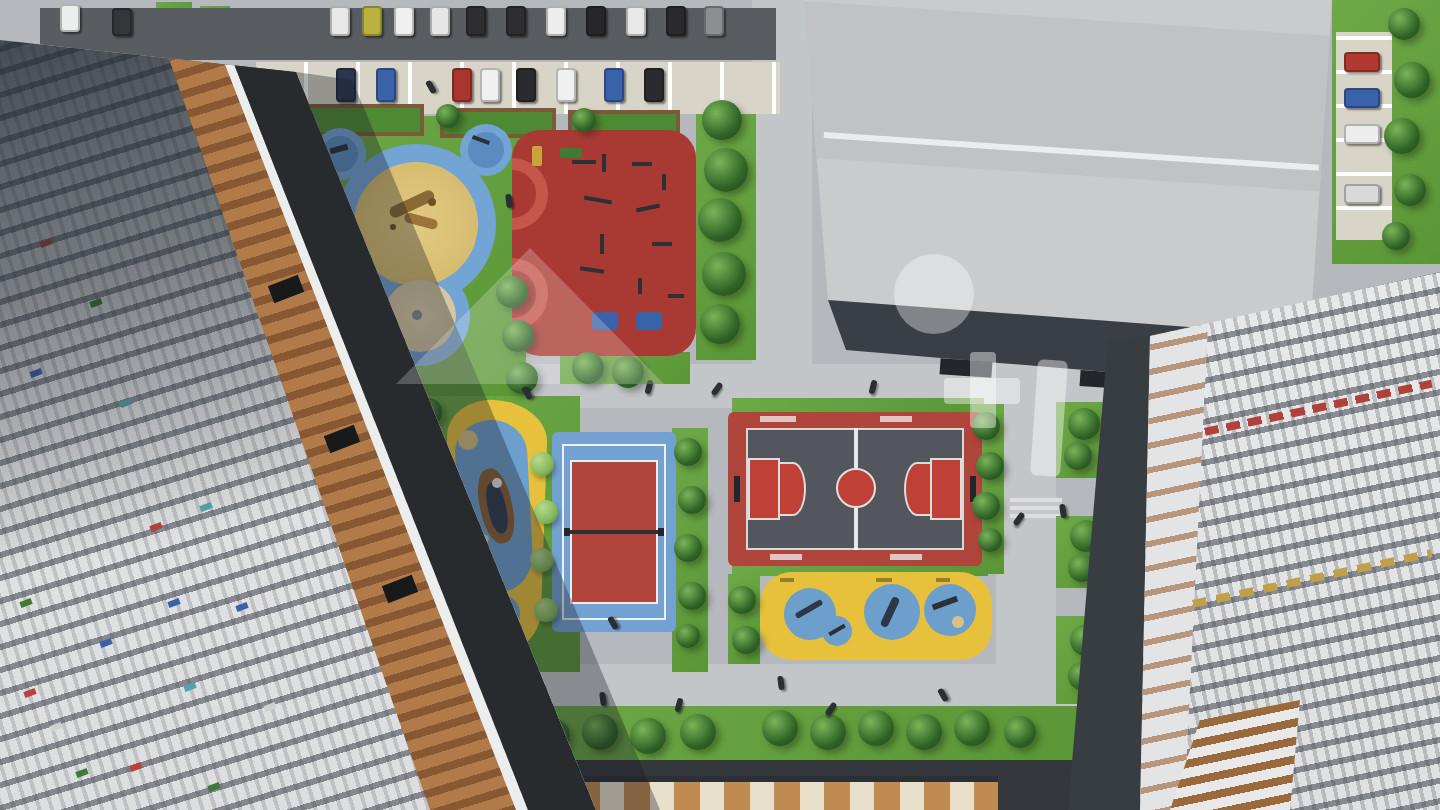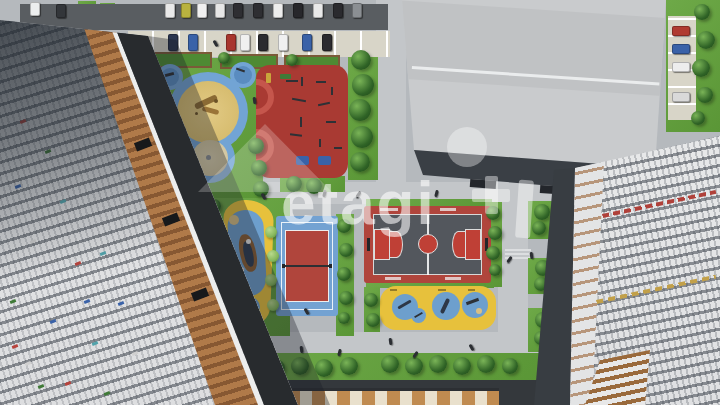--- a/index.html
+++ b/index.html
@@ -300,16 +300,15 @@
     <div class="abs" style="left:192px;top:290px;width:16px;height:9px;background:#17191b;transform:rotate(-21deg);"></div>
   </div>
   <div class="abs" style="left:0;top:0;width:720px;height:405px;clip-path:polygon(148px 36px,176px 40px,330px 405px,298px 405px);background:rgba(25,30,36,.35);pointer-events:none;"></div>
 
   <div class="abs" style="left:0;top:0;width:720px;height:405px;pointer-events:none;">
     <div class="abs" style="left:198px;top:124px;width:134px;height:68px;background:rgba(255,255,255,.22);clip-path:polygon(50% 0,100% 100%,0 100%);"></div>
     <div class="abs circ" style="left:447px;top:127px;width:40px;height:40px;background:rgba(255,255,255,.36);"></div>
     <div class="abs" style="left:472px;top:189px;width:38px;height:13px;background:rgba(255,255,255,.42);border-radius:2px;"></div>
     <div class="abs" style="left:485px;top:176px;width:13px;height:38px;background:rgba(255,255,255,.42);border-radius:2px;"></div>
     <div class="abs" style="left:517px;top:180px;width:15px;height:58px;background:rgba(255,255,255,.42);border-radius:3px;transform:rotate(4deg);"></div>
-    <div class="abs wm-text" style="left:281px;top:172px;">etagi</div>
   </div>
 
 </div>
 
 </body></html>

